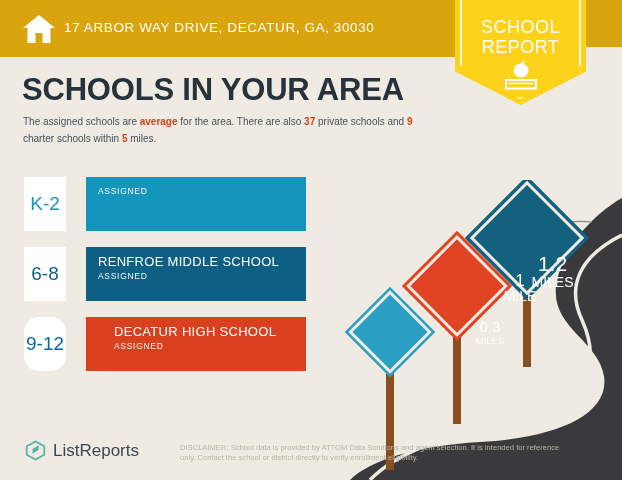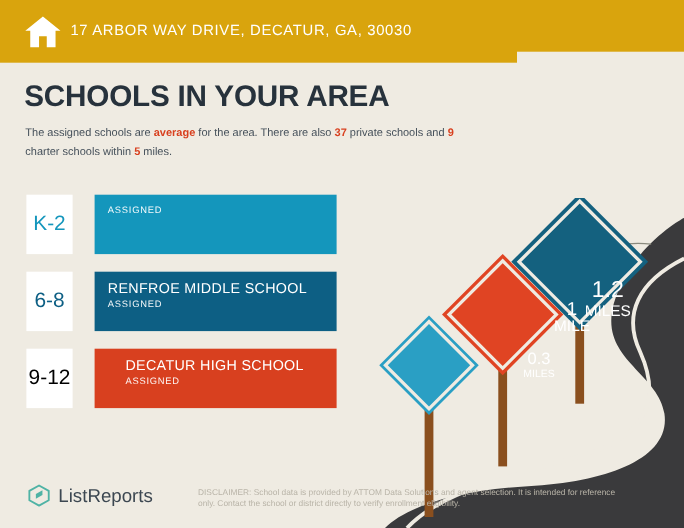--- a/index.html
+++ b/index.html
@@ -46,21 +46,21 @@
     position:absolute;width:100%;left:0;color:#ffffff;
     font-size:18px;letter-spacing:.5px;font-weight:400;
   }
   .badge-t1{top:17px;}
   .badge-t2{top:37px;}
   .apple-book{position:absolute;left:44px;top:60px;width:44px;height:32px;}
 
   
   .title{
     position:absolute;left:22px;top:72px;
-    font-size:27px;font-weight:bold;color:#27323c;
+    font-size:31px;font-weight:bold;color:#27323c;
     letter-spacing:-0.2px;
   }
   .sub{
     position:absolute;left:23px;top:113px;width:420px;
     font-size:10px;color:#45505a;line-height:17px;
   }
   .hl{color:#d8401f;font-weight:bold;}
 
   
   .row{position:absolute;left:24px;width:282px;height:54px;}
@@ -100,20 +100,31 @@
 <div id="page">
 
   <div class="header-bar" style="background: rgb(217, 164, 13);"></div>
   <div class="header-bar-right" style="background: rgb(217, 164, 13);"></div>
 
   <svg class="home-icon" viewBox="0 0 34 32">
     <path d="M17 2 L33 15 L28.5 15 L28.5 30 L20.5 30 L20.5 20 L13.5 20 L13.5 30 L5.5 30 L5.5 15 L1 15 Z" fill="#ffffff"></path>
   </svg>
   <div class="addr">17 ARBOR WAY DRIVE, DECATUR, GA, 30030</div>
 
+  <div class="badge" style="background: rgb(252, 210, 26);">
+    <div class="badge-inner"></div>
+    <div class="badge-t1">SCHOOL</div>
+    <div class="badge-t2">REPORT</div>
+    <svg class="apple-book" viewBox="0 0 44 32">
+      <path d="M22 4 q1.5 -3 4 -3.4 q-0.2 2.3 -2.2 3.6 z" fill="#ffffff"></path>
+      <ellipse cx="22" cy="10.5" rx="7.4" ry="7" fill="#ffffff"></ellipse>
+      <rect x="7" y="20" width="30" height="8.5" fill="none" stroke="#ffffff" stroke-width="2"></rect>
+      <rect x="9.5" y="22.6" width="25" height="1.6" fill="#ffffff"></rect>
+    </svg>
+  </div>
 
   <div class="title" style="color: rgb(39, 50, 60);">SCHOOLS IN YOUR AREA</div>
 
   <div class="sub">
     <span>The assigned schools are </span><span class="hl" style="color: rgb(216, 64, 31);">average</span><span> for the area. There are also </span><span class="hl" style="color: rgb(216, 64, 31);">37</span><span> private schools and </span><span class="hl" style="color: rgb(216, 64, 31);">9</span><span> charter schools within </span><span class="hl" style="color: rgb(216, 64, 31);">5</span><span> miles.</span>
   </div>
 
   <div class="row r1">
     <div class="row-grade" style="color: rgb(20, 150, 188);">
       <span>K-2</span>
@@ -127,21 +138,21 @@
     <div class="row-grade" style="color: rgb(13, 95, 132);">
       <span>6-8</span>
     </div>
     <div class="row-bar" style="background: rgb(13, 95, 132);">
       <div class="row-name">RENFROE MIDDLE SCHOOL</div>
       <div class="row-assigned">ASSIGNED</div>
     </div>
   </div>
 
   <div class="row r3">
-    <div class="row-grade" style="color: #000000;">
+    <div class="row-grade" style="color: #0369a1; border-radius: 15px;">
       <span>9-12</span>
     </div>
     <div class="row-bar" style="background: rgb(216, 64, 31); padding-left: 28px;">
       <div class="row-name">DECATUR HIGH SCHOOL</div>
       <div class="row-assigned">ASSIGNED</div>
     </div>
   </div>
 
   <div class="scene">
     <svg viewBox="0 0 292 300" width="292" height="300">

